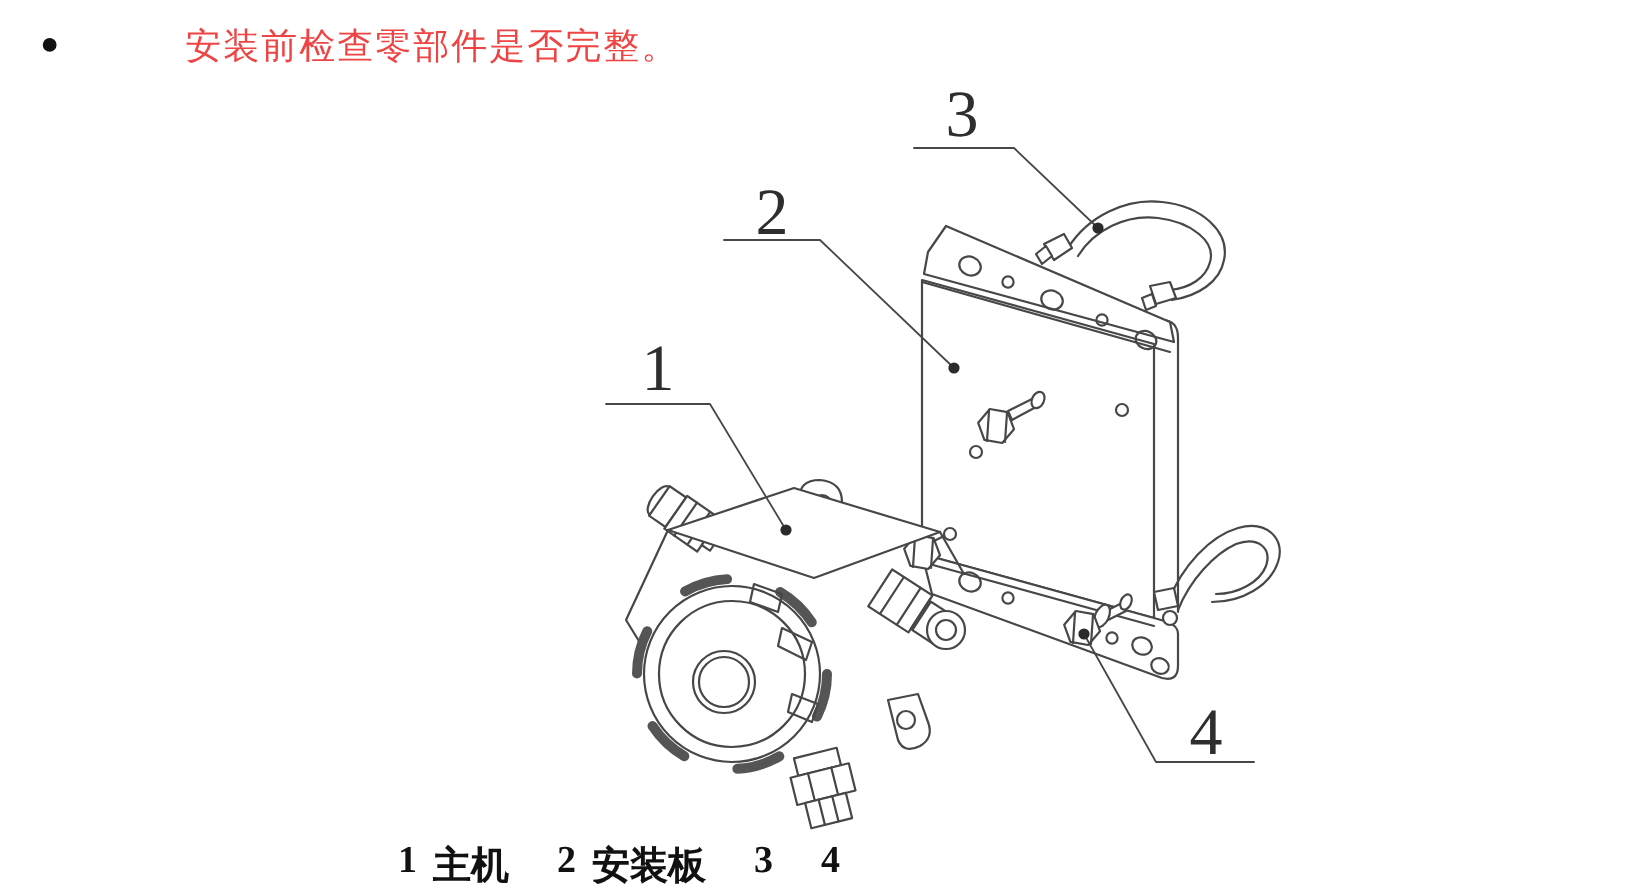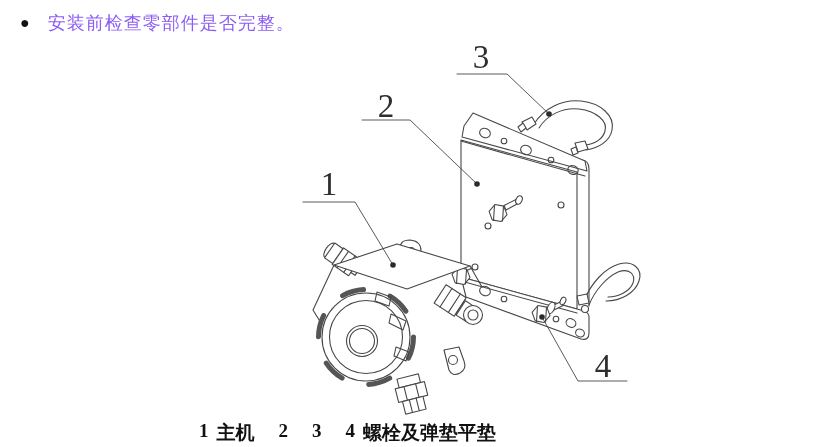--- a/index.html
+++ b/index.html
@@ -1,21 +1,21 @@
 <!DOCTYPE html>
 <html><head>
 <meta charset="utf-8">
 <style>
   html,body{margin:0;padding:0;background:#ffffff;}
   .page{position:relative;width:818px;height:447px;background:#ffffff;overflow:hidden;
         font-family:"Liberation Serif","DejaVu Serif",serif;color:#111111;}
   
   .note{position:absolute;left:20px;top:11px;display:flex;align-items:center;gap:18px;}
   .bullet{font-size:16px;line-height:24px;color:#111111;}
-  .note-text{font-size:18px;line-height:24px;letter-spacing:1px;color:#8b5cf6;}
+  .note-text{font-size:18px;line-height:24px;letter-spacing:1px;color:#ef4444;margin-left:45px;}
   
   .caption{position:absolute;left:199px;top:420px;display:flex;gap:24px;white-space:nowrap;
            font-weight:bold;font-size:19px;color:#111111;}
   .cap-item{display:flex;gap:8px;}
   
   svg{position:absolute;left:0;top:0;}
   .ln{fill:none;stroke:#474747;stroke-width:1.1;stroke-linejoin:round;stroke-linecap:round;}
   .wfill{fill:#ffffff;}
   .dot{fill:#2b2b2b;stroke:none;}
   .callout-num{font-family:"Liberation Serif","DejaVu Serif",serif;font-size:33px;fill:#2e2e2e;
@@ -176,23 +176,23 @@
     </g>
   </svg>
 
   <div class="caption">
     <span class="cap-item">
       <span>1</span>
       <span>主机</span>
     </span>
     <span class="cap-item">
       <span>2</span>
+      <span>安装板</span>
     </span>
     <span class="cap-item">
       <span>3</span>
     </span>
     <span class="cap-item">
       <span>4</span>
-      <span>螺栓及弹垫平垫</span>
     </span>
   </div>
 
 </div>
 
 </body></html>

